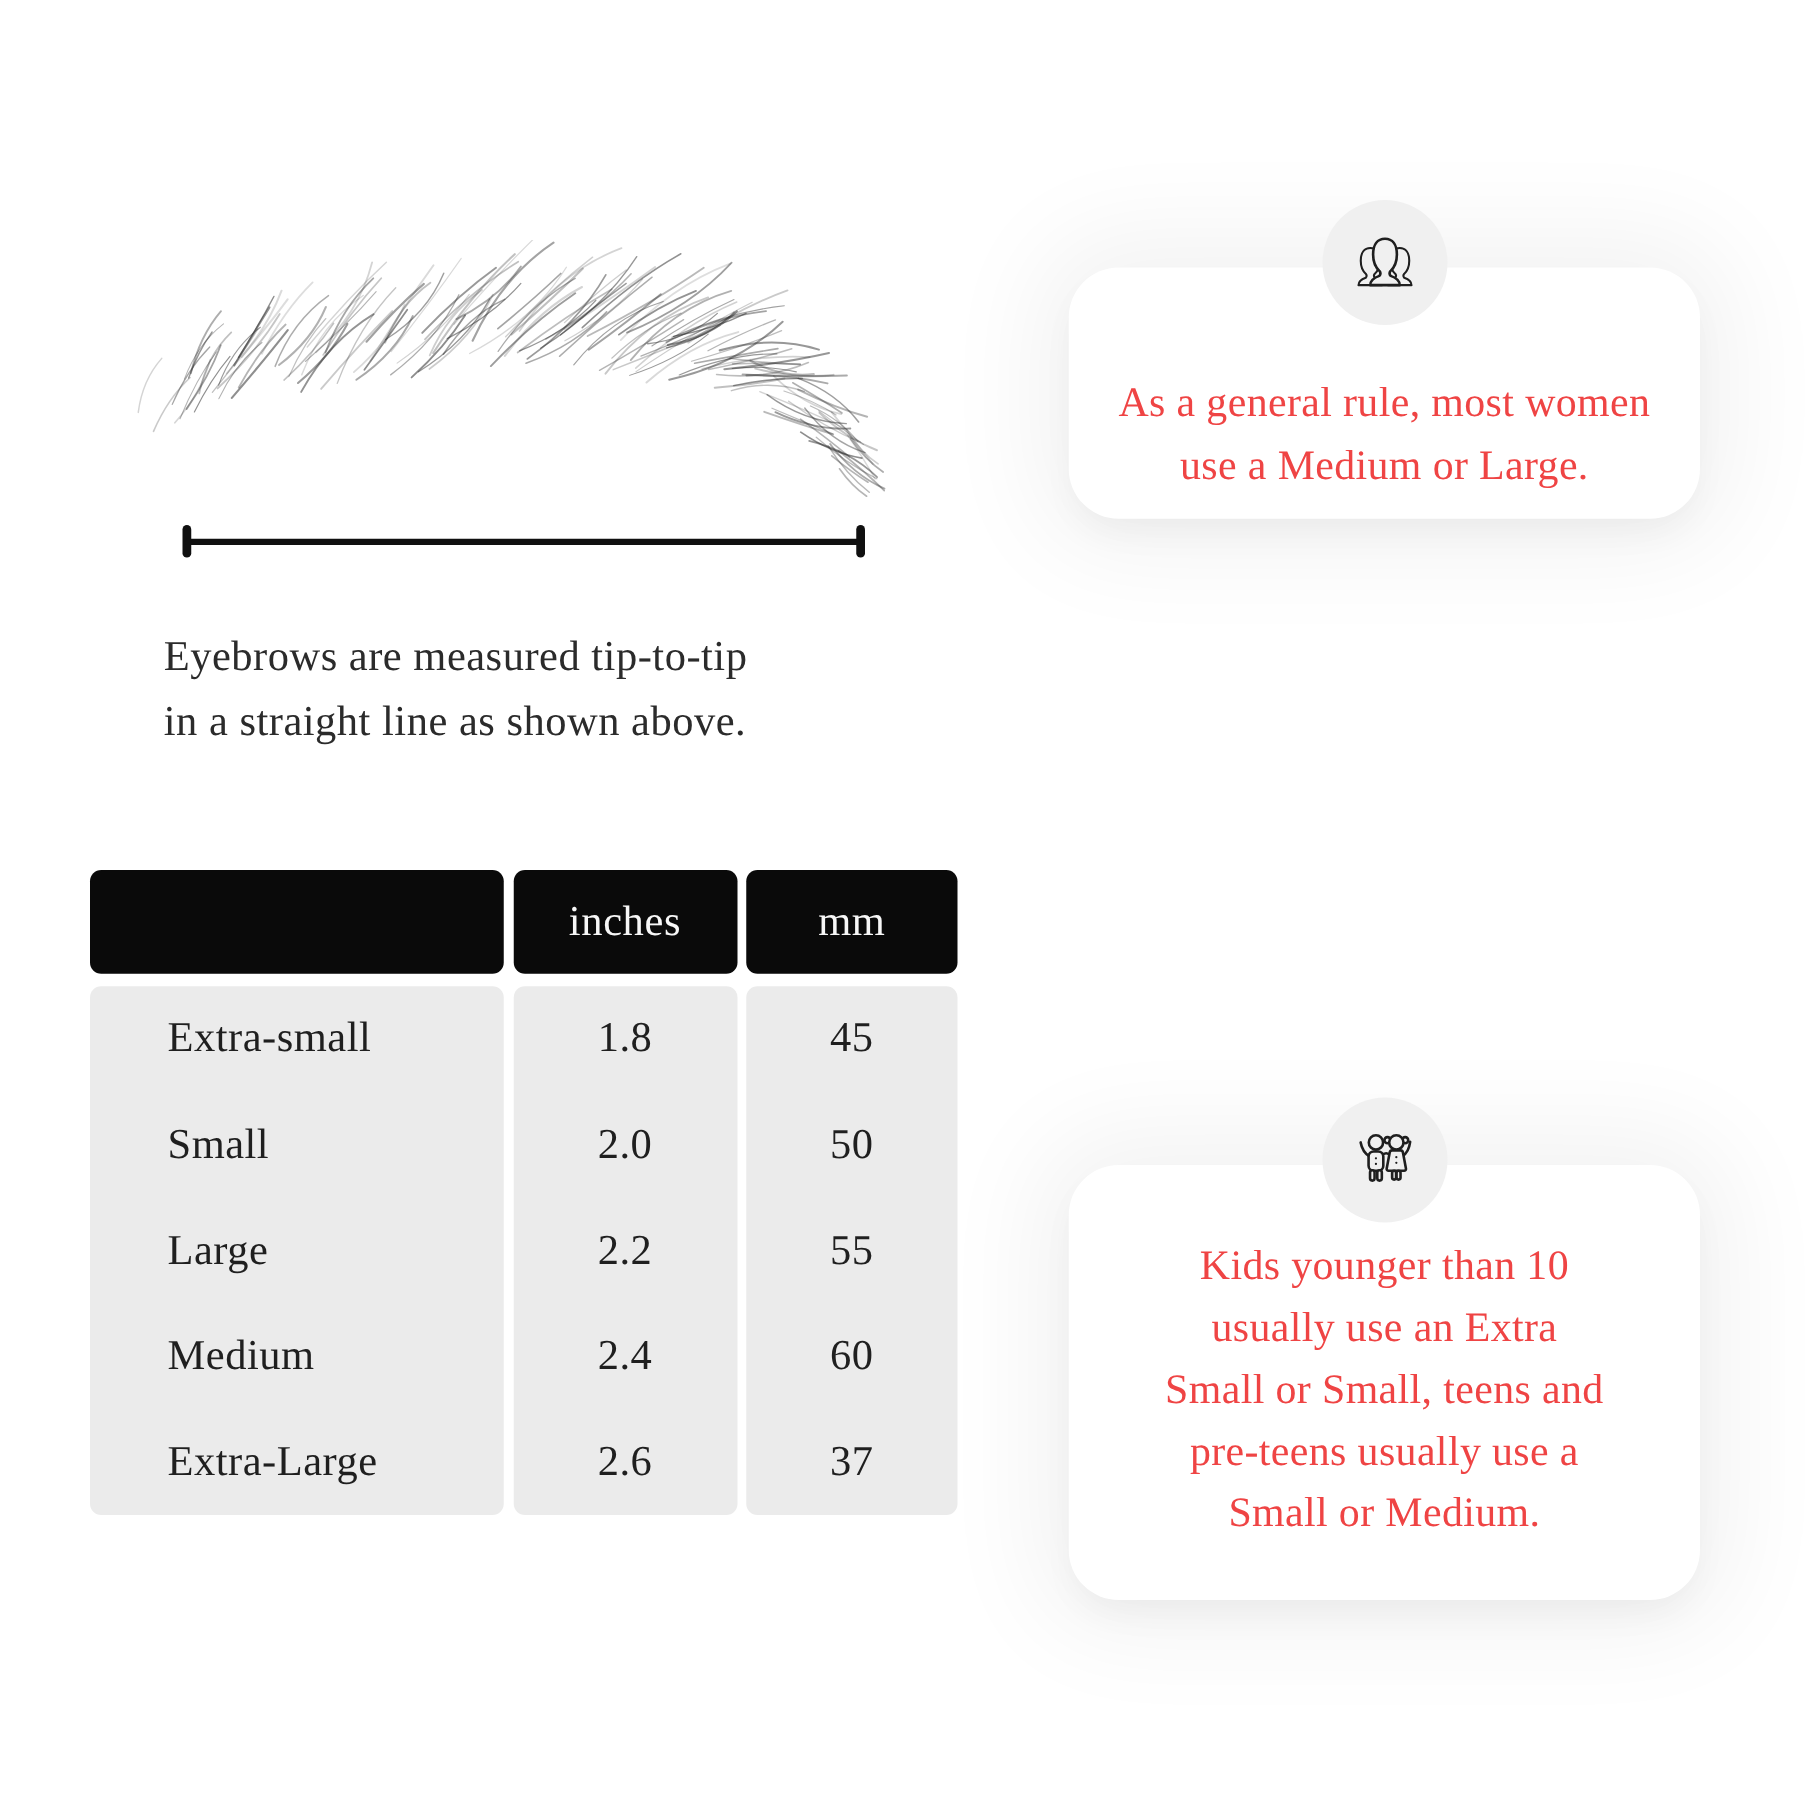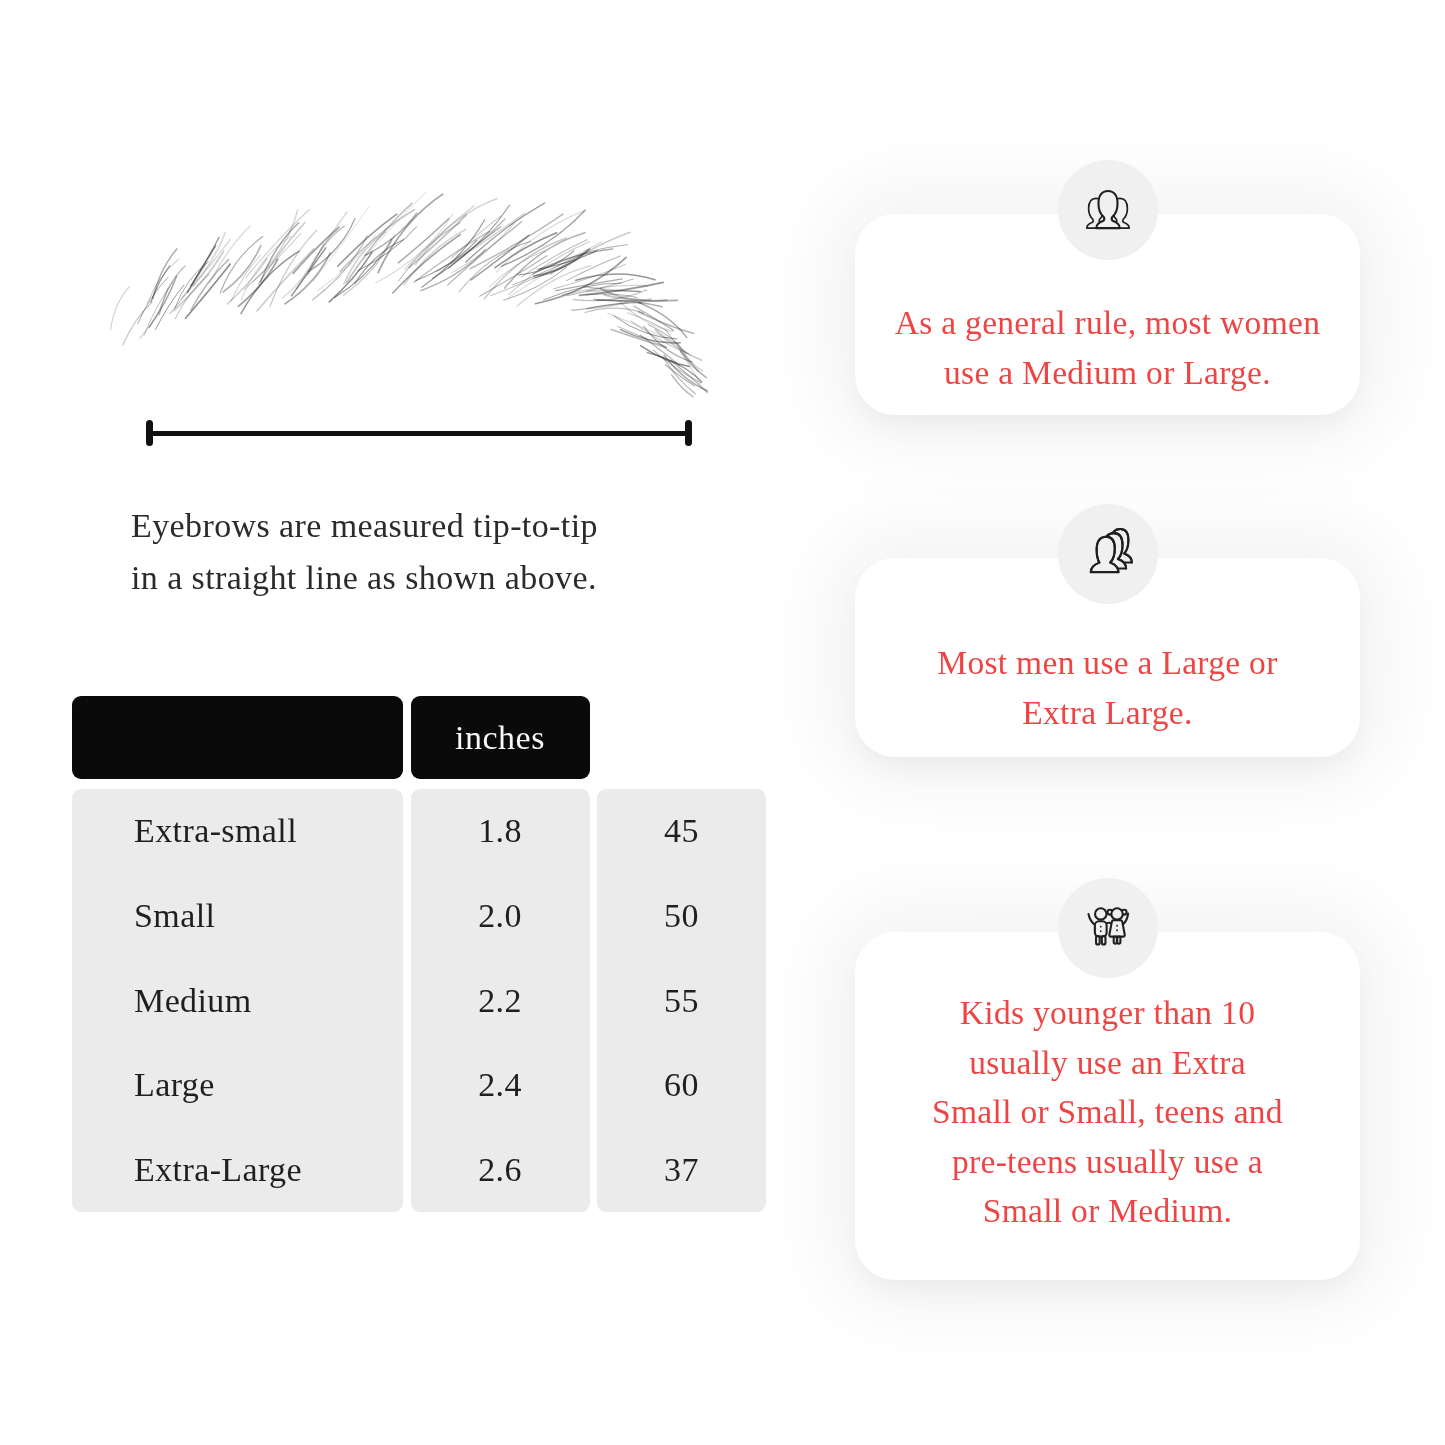--- a/index.html
+++ b/index.html
@@ -217,27 +217,28 @@
     <span class="cap r"></span>
   </div>
 
   <div class="caption">Eyebrows are measured tip-to-tip
 in a straight line as shown above.</div>
 
   <div class="size-table">
     <div class="thead">
       <div class="th"></div>
       <div class="th">inches</div>
+      <div class="th">mm</div>
     </div>
     <div class="tbody">
       <div class="tcol">
         <div class="cell label">Extra-small</div>
         <div class="cell label">Small</div>
+        <div class="cell label">Large</div>
         <div class="cell label">Medium</div>
-        <div class="cell label">Large</div>
         <div class="cell label">Extra-Large</div>
       </div>
       <div class="tcol">
         <div class="cell num">1.8</div>
         <div class="cell num">2.0</div>
         <div class="cell num">2.2</div>
         <div class="cell num">2.4</div>
         <div class="cell num">2.6</div>
       </div>
       <div class="tcol">
@@ -255,40 +256,20 @@
       <svg viewBox="0 0 64 64">
         <path class="ico" transform="translate(-6.6,10.4) scale(0.8)" d="M 19,52 C 19,47.5 22,45.5 27,43.8 C 28.2,42.5 28.2,41 27.2,39.6 C 23.2,36 21.5,30.5 21.5,25 C 21.5,16 25.5,11 32,11 C 38.5,11 42.5,16 42.5,25 C 42.5,30.5 40.8,36 36.8,39.6 C 35.8,41 35.8,42.5 37,43.8 C 42,45.5 45,47.5 45,52 Z"></path>
         <path class="ico" transform="translate(19.4,10.4) scale(0.8)" d="M 19,52 C 19,47.5 22,45.5 27,43.8 C 28.2,42.5 28.2,41 27.2,39.6 C 23.2,36 21.5,30.5 21.5,25 C 21.5,16 25.5,11 32,11 C 38.5,11 42.5,16 42.5,25 C 42.5,30.5 40.8,36 36.8,39.6 C 35.8,41 35.8,42.5 37,43.8 C 42,45.5 45,47.5 45,52 Z"></path>
         <path class="ico" d="M 19,52 C 19,47.5 22,45.5 27,43.8 C 28.2,42.5 28.2,41 27.2,39.6 C 23.2,36 21.5,30.5 21.5,25 C 21.5,16 25.5,11 32,11 C 38.5,11 42.5,16 42.5,25 C 42.5,30.5 40.8,36 36.8,39.6 C 35.8,41 35.8,42.5 37,43.8 C 42,45.5 45,47.5 45,52 Z"></path>
       </svg>
     </div>
     <div class="card-text">As a general rule, most women
 use a Medium or Large.</div>
   </div>
 
-  <div class="card c2">
-    <div class="icon-circle">
-      <svg viewBox="0 0 64 64">
-        <g transform="translate(17,-8) scale(0.95)">
-          <path class="ico" stroke="none" d="M 13,52 C 13,46.5 17,43.5 22.5,41.5 C 20.5,38 19.5,33 19.5,27.5 C 19.5,17.5 23.5,13 30,13 C 36.5,13 39.5,17.5 39.5,26 C 39.5,33.5 37.5,38.5 34.5,41.5 C 40,43.5 43.5,46.5 43.5,52 Z"></path>
-          <path class="ico-line" d="M 13,52 C 13,46.5 17,43.5 22.5,41.5 C 20.5,38 19.5,33 19.5,27.5 C 19.5,17.5 23.5,13 30,13 C 36.5,13 39.5,17.5 39.5,26 C 39.5,33.5 37.5,38.5 34.5,41.5 C 40,43.5 43.5,46.5 43.5,52"></path>
-        </g>
-        <g transform="translate(8.5,-4)">
-          <path class="ico" stroke="none" d="M 13,52 C 13,46.5 17,43.5 22.5,41.5 C 20.5,38 19.5,33 19.5,27.5 C 19.5,17.5 23.5,13 30,13 C 36.5,13 39.5,17.5 39.5,26 C 39.5,33.5 37.5,38.5 34.5,41.5 C 40,43.5 43.5,46.5 43.5,52 Z"></path>
-          <path class="ico-line" d="M 13,52 C 13,46.5 17,43.5 22.5,41.5 C 20.5,38 19.5,33 19.5,27.5 C 19.5,17.5 23.5,13 30,13 C 36.5,13 39.5,17.5 39.5,26 C 39.5,33.5 37.5,38.5 34.5,41.5 C 40,43.5 43.5,46.5 43.5,52"></path>
-        </g>
-        <g>
-          <path class="ico" stroke="none" d="M 13,52 C 13,46.5 17,43.5 22.5,41.5 C 20.5,38 19.5,33 19.5,27.5 C 19.5,17.5 23.5,13 30,13 C 36.5,13 39.5,17.5 39.5,26 C 39.5,33.5 37.5,38.5 34.5,41.5 C 40,43.5 43.5,46.5 43.5,52 Z"></path>
-          <path class="ico-line" d="M 13,52 C 13,46.5 17,43.5 22.5,41.5 C 20.5,38 19.5,33 19.5,27.5 C 19.5,17.5 23.5,13 30,13 C 36.5,13 39.5,17.5 39.5,26 C 39.5,33.5 37.5,38.5 34.5,41.5 C 40,43.5 43.5,46.5 43.5,52"></path>
-        </g>
-      </svg>
-    </div>
-    <div class="card-text">Most men use a Large or
-Extra Large.</div>
-  </div>
 
   <div class="card c3">
     <div class="icon-circle">
       <svg viewBox="0 0 64 64">
         <path class="ico-line" d="M 29,28 C 31.5,25.5 34.5,25.5 37,28"></path>
         <path class="ico-line" d="M 18.5,29 C 14.5,26.5 11.5,22 10.5,16.5"></path>
         <circle class="ico" cx="24" cy="16.5" r="6.3"></circle>
         <rect class="ico" x="17.5" y="24.5" width="13" height="17" rx="4.5"></rect>
         <circle class="dot" cx="24" cy="30.5" r="1"></circle>
         <circle class="dot" cx="24" cy="35.5" r="1"></circle>

